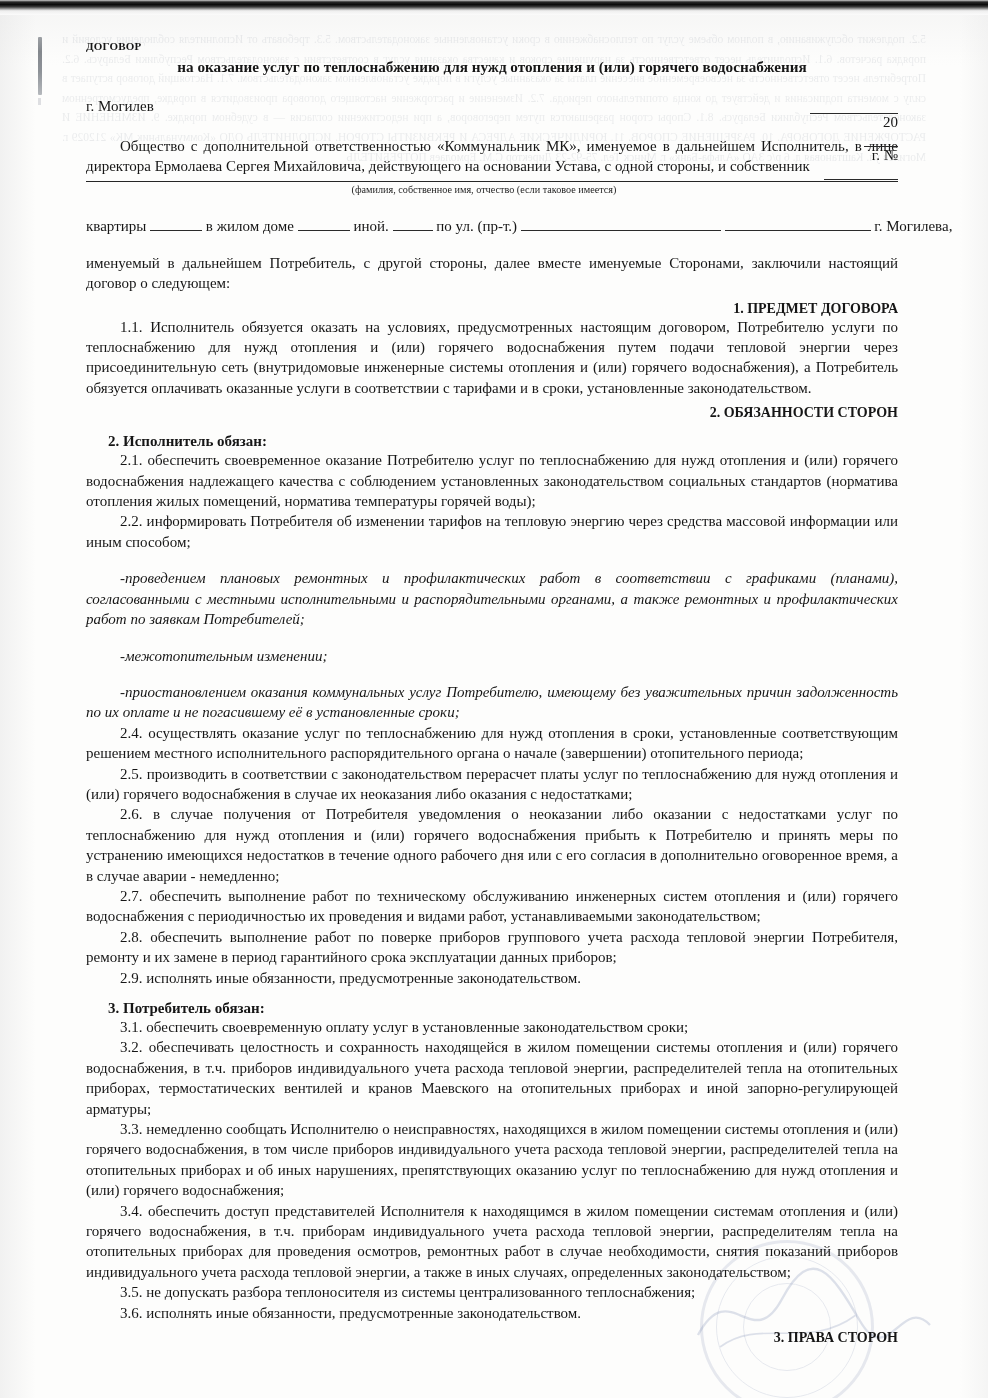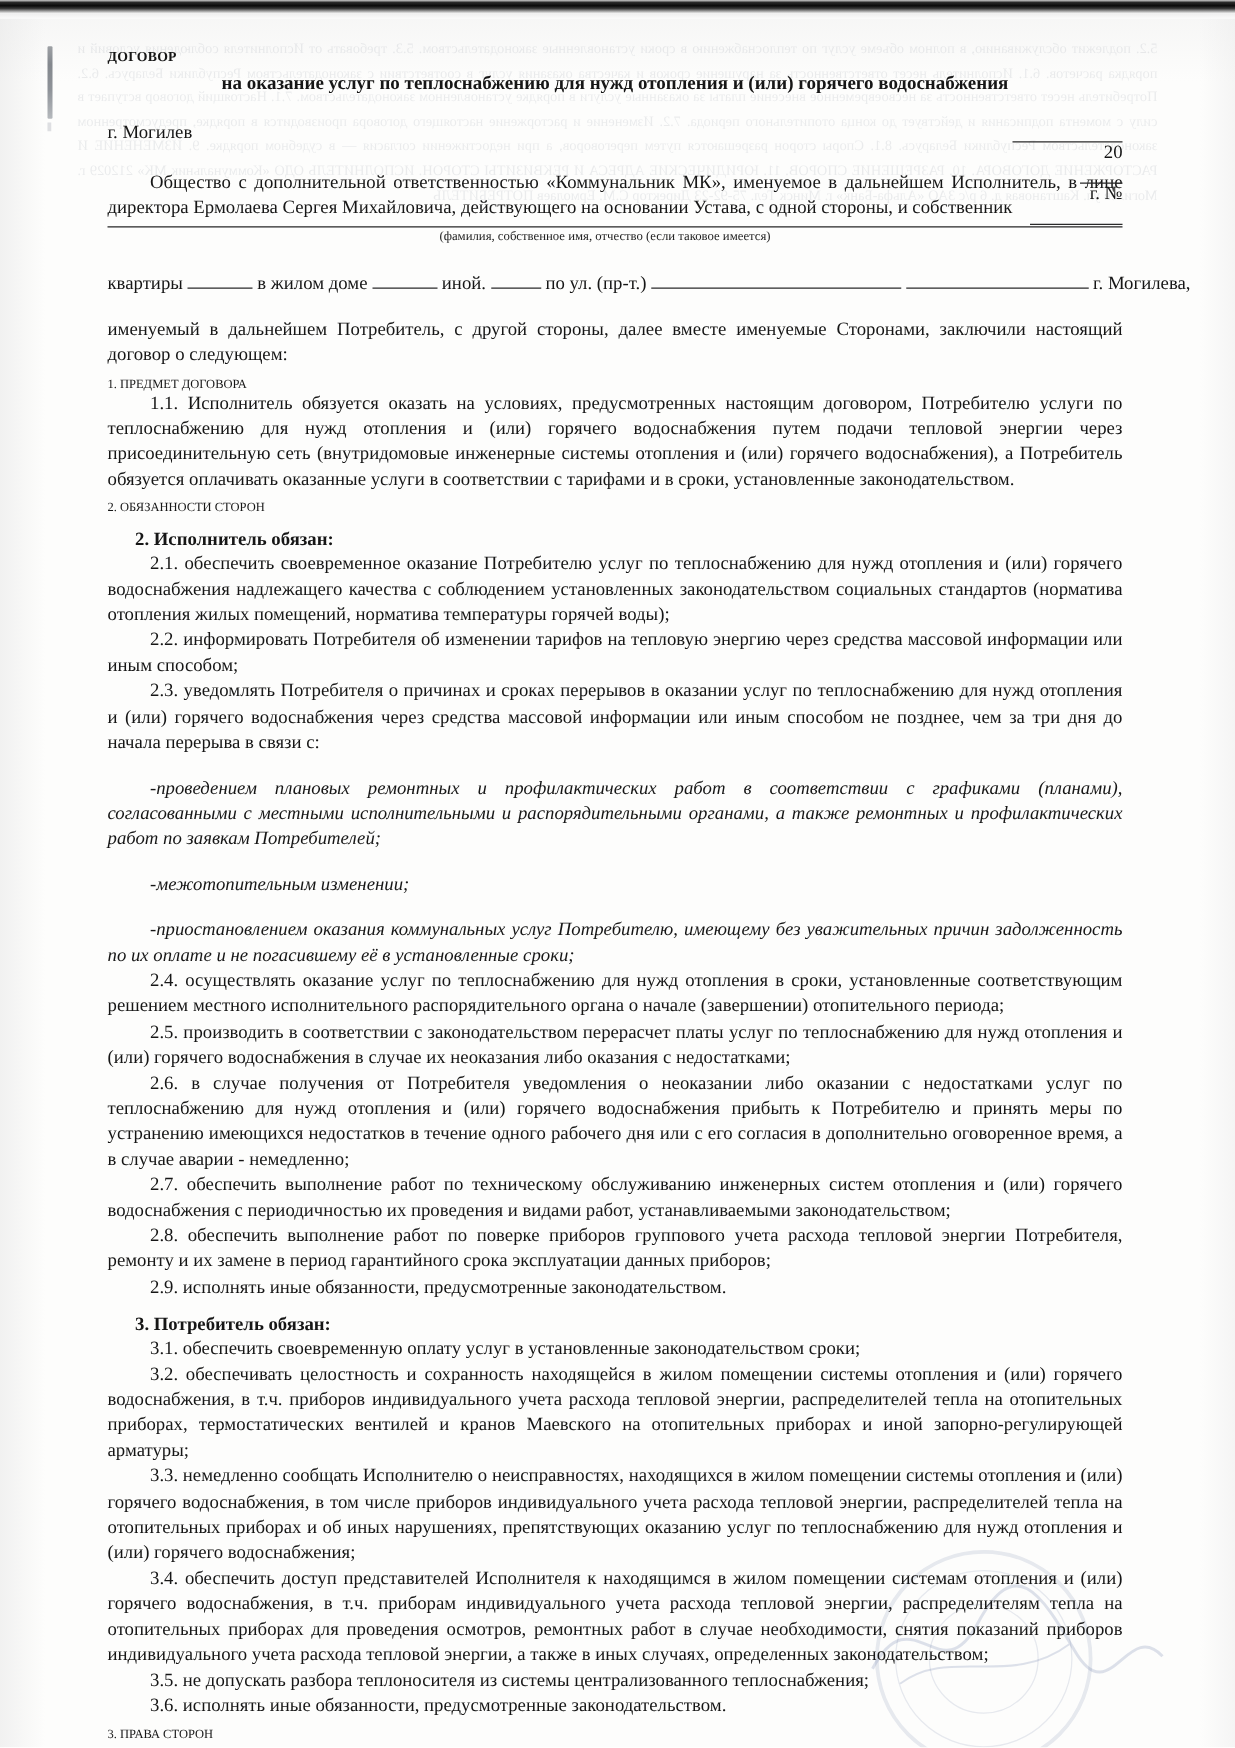--- a/index.html
+++ b/index.html
@@ -201,23 +201,23 @@
     line-height: 21px;
     white-space: nowrap;
   }
   .fl-apt   { width: 52px; }
   .fl-house { width: 52px; }
   .fl-corp  { width: 40px; }
   .fl-street{ width: 200px; }
   .fl-street2{ width: 146px; }
 
   h2.section-title {
-    font-size: 10px;
-    font-weight: normal;
-    text-align: left;
+    font-size: 14px;
+    font-weight: bold;
+    text-align: right;
     margin: 7px 0 0 0;
   }
   h3.sub-title {
     font-size: 15px;
     font-weight: bold;
     margin: 12px 0 0 0;
     text-indent: 22px;
   }
   .dash-par { text-indent: 0; margin-top: 0; font-style: italic; }
   .flow { margin-top: 0; }
@@ -281,21 +281,20 @@
 
     <p class="body-par noindent flow">именуемый в дальнейшем Потребитель, с другой стороны, далее вместе именуемые Сторонами, заключили настоящий договор о следующем:</p>
 
     <h2 class="section-title">1. ПРЕДМЕТ ДОГОВОРА</h2>
     <p class="body-par tight">1.1. Исполнитель обязуется оказать на условиях, предусмотренных настоящим договором, Потребителю услуги по теплоснабжению для нужд отопления и (или) горячего водоснабжения путем подачи тепловой энергии через присоединительную сеть (внутридомовые инженерные системы отопления и (или) горячего водоснабжения), а Потребитель обязуется оплачивать оказанные услуги в соответствии с тарифами и в сроки, установленные законодательством.</p>
 
     <h2 class="section-title">2. ОБЯЗАННОСТИ СТОРОН</h2>
     <h3 class="sub-title">2. Исполнитель обязан:</h3>
     <p class="body-par tight">2.1. обеспечить своевременное оказание Потребителю услуг по теплоснабжению для нужд отопления и (или) горячего водоснабжения надлежащего качества с соблюдением установленных законодательством социальных стандартов (норматива отопления жилых помещений, норматива температуры горячей воды);</p>
     <p class="body-par tight">2.2. информировать Потребителя об изменении тарифов на тепловую энергию через средства массовой информации или иным способом;</p>
-    <p class="body-par tight">2.3. уведомлять Потребителя о причинах и сроках перерывов в оказании услуг по теплоснабжению для нужд отопления и (или) горячего водоснабжения через средства массовой информации или иным способом не позднее, чем за три дня до начала перерыва в связи с:</p>
     <p class="body-par dash-par">-проведением плановых ремонтных и профилактических работ в соответствии с графиками (планами), согласованными с местными исполнительными и распорядительными органами, а также ремонтных и профилактических работ по заявкам Потребителей;</p>
     <p class="body-par dash-par">-межотопительным изменении;</p>
     <p class="body-par dash-par">-приостановлением оказания коммунальных услуг Потребителю, имеющему без уважительных причин задолженность по их оплате и не погасившему её в установленные сроки;</p>
     <p class="body-par tight">2.4. осуществлять оказание услуг по теплоснабжению для нужд отопления в сроки, установленные соответствующим решением местного исполнительного распорядительного органа о начале (завершении) отопительного периода;</p>
     <p class="body-par tight">2.5. производить в соответствии с законодательством перерасчет платы услуг по теплоснабжению для нужд отопления и (или) горячего водоснабжения в случае их неоказания либо оказания с недостатками;</p>
     <p class="body-par tight">2.6. в случае получения от Потребителя уведомления о неоказании либо оказании с недостатками услуг по теплоснабжению для нужд отопления и (или) горячего водоснабжения прибыть к Потребителю и принять меры по устранению имеющихся недостатков в течение одного рабочего дня или с его согласия в дополнительно оговоренное время, а в случае аварии - немедленно;</p>
     <p class="body-par tight">2.7. обеспечить выполнение работ по техническому обслуживанию инженерных систем отопления и (или) горячего водоснабжения с периодичностью их проведения и видами работ, устанавливаемыми законодательством;</p>
     <p class="body-par tight">2.8. обеспечить выполнение работ по поверке приборов группового учета расхода тепловой энергии Потребителя, ремонту и их замене в период гарантийного срока эксплуатации данных приборов;</p>
     <p class="body-par tight">2.9. исполнять иные обязанности, предусмотренные законодательством.</p>
     <h3 class="sub-title">3. Потребитель обязан:</h3>

